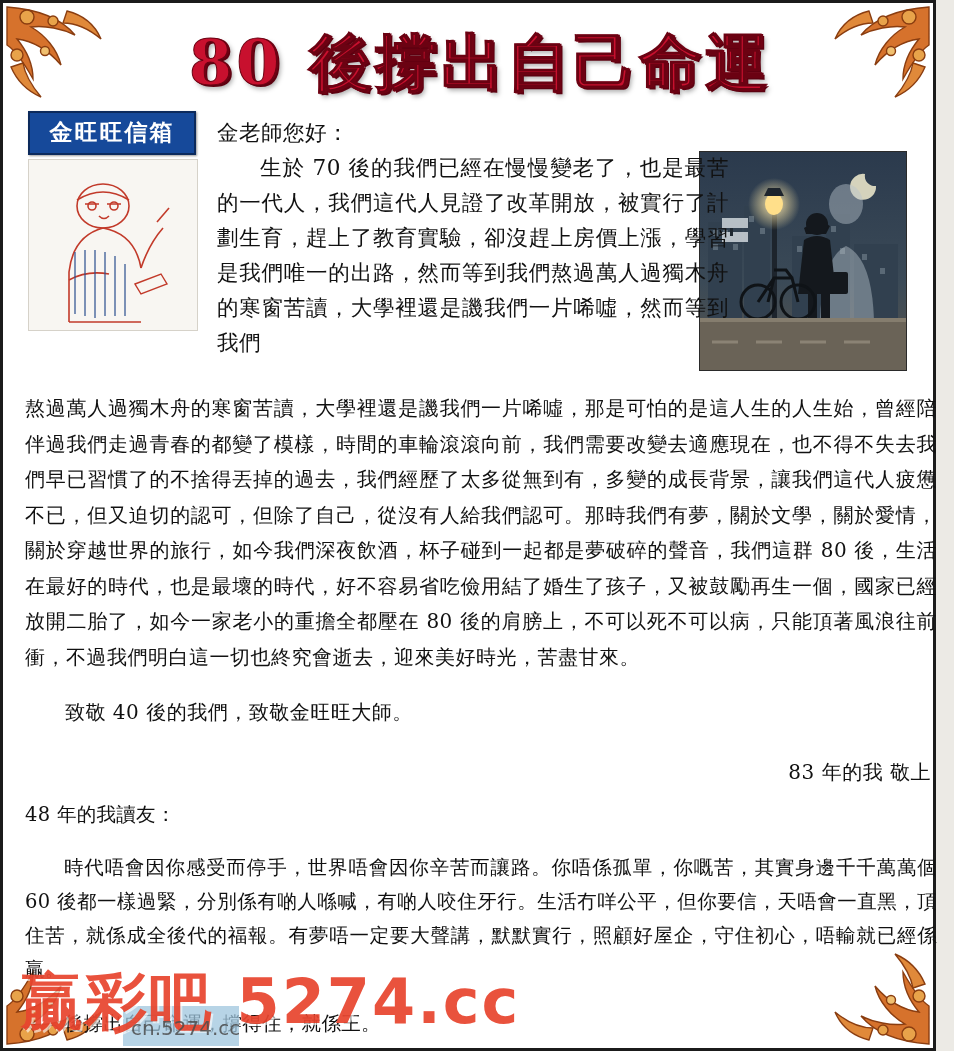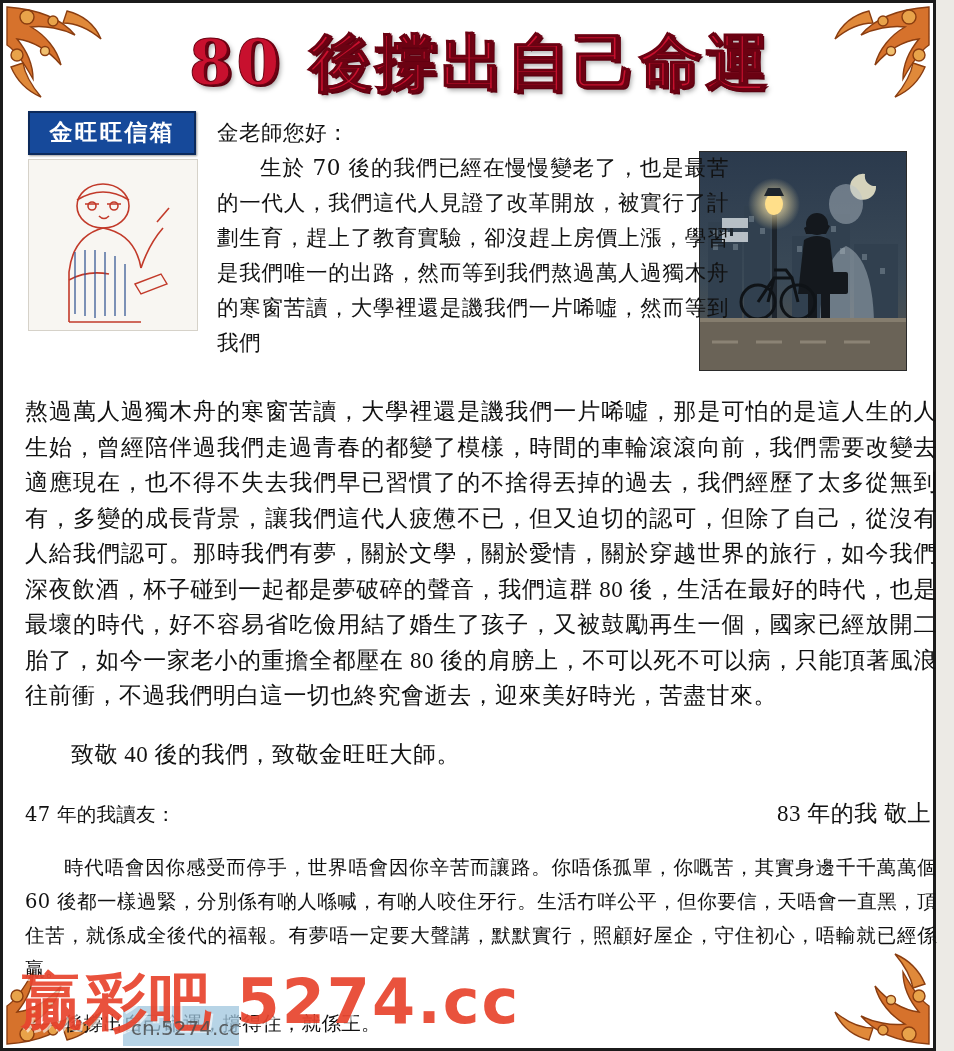--- a/index.html
+++ b/index.html
@@ -115,26 +115,25 @@
 
   .wrapzone {
     
     width: 512px;
   }
   .full {
     position: absolute;
     top: 368px;
     left: 22px;
     width: 912px;
-    font-size: 23px;
+    font-size: 20px;
     line-height: 35.5px;
     color: #111;
     text-align: justify;
     letter-spacing: .5px;
-    font-family: Liberation Serif, serif;
   }
   .sign-right {
     text-align: right;
     margin-top: 24px;
     padding-right: 6px;
   }
 
   
   .reply {
     position: absolute;
@@ -347,21 +346,21 @@
     <p class="para-indent wrapzone">生於 70 後的我們已經在慢慢變老了，也是最苦的一代人，我們這代人見證了改革開放，被實行了計劃生育，趕上了教育實驗，卻沒趕上房價上漲，學習是我們唯一的出路，然而等到我們熬過萬人過獨木舟的寒窗苦讀，大學裡還是譏我們一片唏噓，然而等到我們</p>
   </div>
 
   <div class="full">
     <p>熬過萬人過獨木舟的寒窗苦讀，大學裡還是譏我們一片唏噓，那是可怕的是這人生的人生始，曾經陪伴過我們走過青春的都變了模樣，時間的車輪滾滾向前，我們需要改變去適應現在，也不得不失去我們早已習慣了的不捨得丟掉的過去，我們經歷了太多從無到有，多變的成長背景，讓我們這代人疲憊不已，但又迫切的認可，但除了自己，從沒有人給我們認可。那時我們有夢，關於文學，關於愛情，關於穿越世界的旅行，如今我們深夜飲酒，杯子碰到一起都是夢破碎的聲音，我們這群 80 後，生活在最好的時代，也是最壞的時代，好不容易省吃儉用結了婚生了孩子，又被鼓勵再生一個，國家已經放開二胎了，如今一家老小的重擔全都壓在 80 後的肩膀上，不可以死不可以病，只能頂著風浪往前衝，不過我們明白這一切也終究會逝去，迎來美好時光，苦盡甘來。</p>
     <p class="para-indent">致敬 40 後的我們，致敬金旺旺大師。</p>
     <p class="sign-right">83 年的我 敬上</p>
   </div>
 
   <div class="reply">
-    <p>47 年的我讀友：</p>
+    <p>48 年的我讀友：</p>
     <p class="para-indent">時代唔會因你感受而停手，世界唔會因你辛苦而讓路。你唔係孤單，你嘅苦，其實身邊千千萬萬個 60 後都一樣過緊，分別係有啲人喺喊，有啲人咬住牙行。生活冇咩公平，但你要信，天唔會一直黑，頂住苦，就係成全後代的福報。有夢唔一定要大聲講，默默實行，照顧好屋企，守住初心，唔輸就已經係贏。</p>
     <p class="para-indent">後撐出自己命運，撐得住，就係王。</p>
 
   </div>
 
   <div class="wm-badge"></div>
   <div class="watermark">贏彩吧 5274.cc</div>
   <div class="wm-sub">cn.5274.cc</div>
 
 </div>

